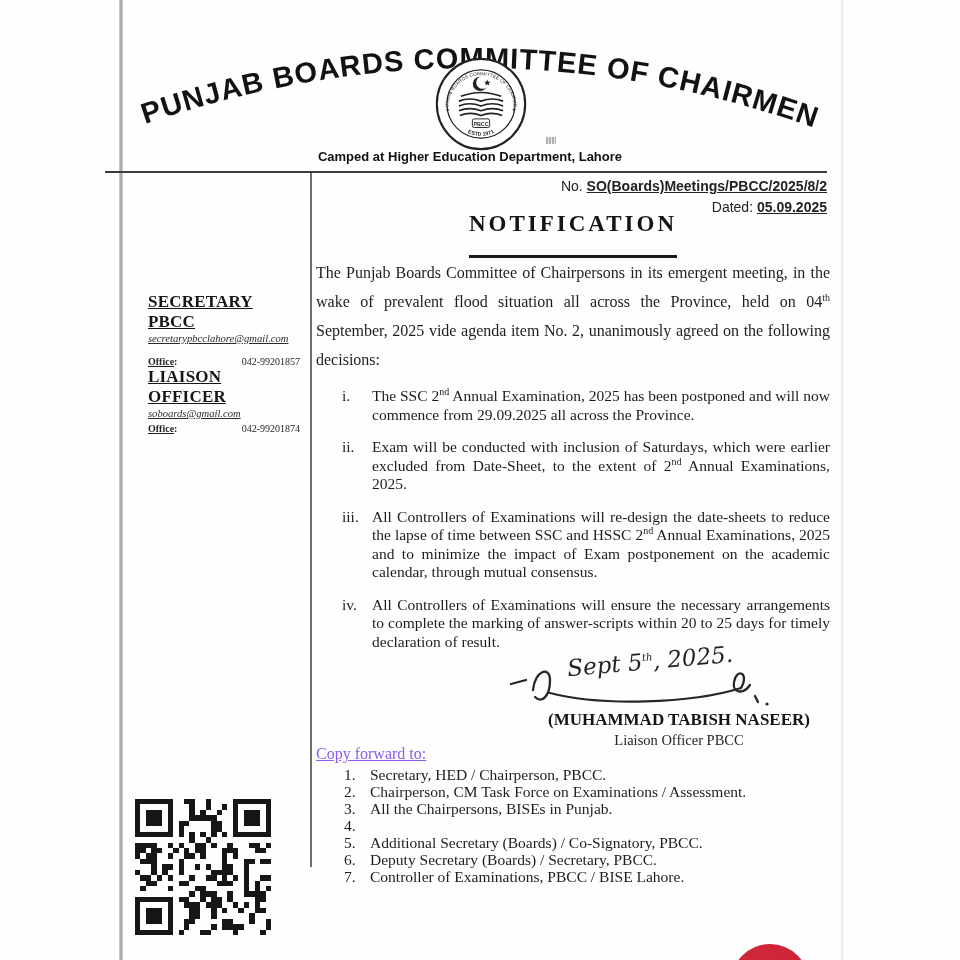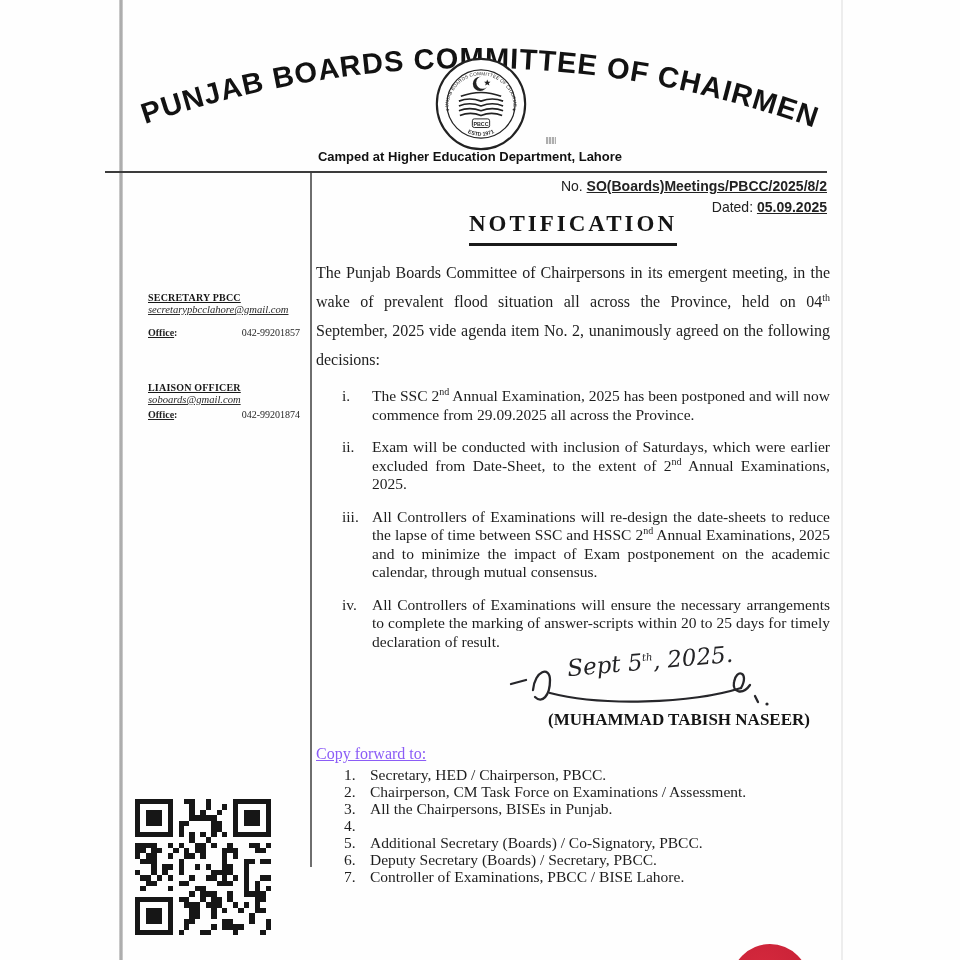--- a/index.html
+++ b/index.html
@@ -28,30 +28,30 @@
 
   
   .refblock{position:absolute;right:133px;top:176px;text-align:right;
     font-family:"Liberation Sans",sans-serif;font-size:14px;color:#222;line-height:21px;}
   .refblock .val{font-weight:bold;text-decoration:underline;}
   .refblock .val2{text-decoration:underline;font-weight:bold;}
 
   
   .doc-title-wrap{position:absolute;left:316px;top:211px;width:514px;text-align:center;}
   .doc-title{display:inline-block;font-weight:bold;font-size:23px;letter-spacing:3px;
-    border-bottom:3px solid #1a1a1a;padding-bottom:6px;color:#141414;}
+    border-bottom:3px solid #1a1a1a;padding-bottom:18px;color:#141414;}
 
   
   .contacts{position:absolute;left:148px;top:292px;width:152px;font-size:12px;}
-  .c-head{font-weight:bold;font-size:10px;text-decoration:underline;letter-spacing:.2px;color:#161616;}
+  .c-head{font-weight:bold;font-size:17px;text-decoration:underline;letter-spacing:.2px;color:#161616;}
   .c-email{font-size:10.6px;text-decoration:underline;color:#2a2a2a;margin-top:1px;font-style:italic;}
   .c-office{display:flex;justify-content:space-between;margin-top:12px;font-size:10px;}
   .c-office .olabel{font-weight:bold;}
   .c-office .olabel u{text-decoration:underline;}
-  .contact-liaison{margin-top:44px;}
+  .contact-liaison{}
   .contact-liaison .c-office{margin-top:4px;}
 
   
   .main-col{position:absolute;left:316px;top:258px;width:514px;}
   .intro{font-size:16px;line-height:29px;text-align:justify;margin:0;color:#1d1d1d;}
   .decisions{margin-top:13px;}
   .decision{display:flex;margin-bottom:14px;}
   .d-num{width:30px;margin-left:26px;flex:none;font-size:15.5px;line-height:18.5px;}
   .d-text{flex:1;font-size:15.5px;line-height:18.5px;text-align:justify;color:#1d1d1d;}
   sup{font-size:10px;vertical-align:super;line-height:0;}
@@ -202,20 +202,21 @@
         <path d="M 236,44 c 9,-16 -5,-20 -7,-6 c -2,11 9,13 16,3"></path>
         <path d="M 250,52 l 3,6"></path>
       </g>
       <circle cx="262" cy="60" r="1.6" fill="#26262a"></circle>
     </svg>
     <span class="sig-date"><span>Sept 5</span><sup>th</sup><span>, 2025.</span></span>
   </div>
 
   <div class="signatory">
     <div class="sig-name">(MUHAMMAD TABISH NASEER)</div>
+    <div class="sig-title">Liaison Officer PBCC</div>
   </div>
 
   <div class="copy-forward">
     <span class="cf-label">Copy forward to:</span>
     <div class="cf-list">
       <div class="cf-item">
           <span class="cf-num">1.</span>
           <span>Secretary, HED / Chairperson, PBCC.</span>
         </div>
       <div class="cf-item">

